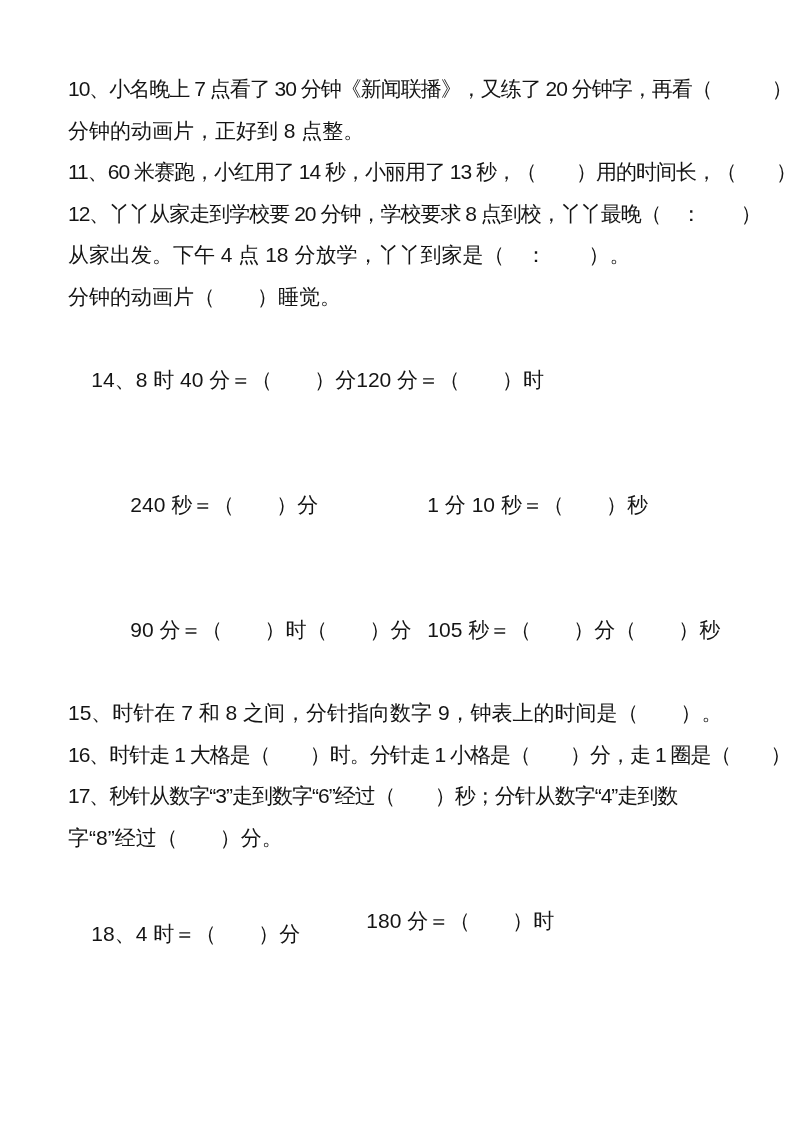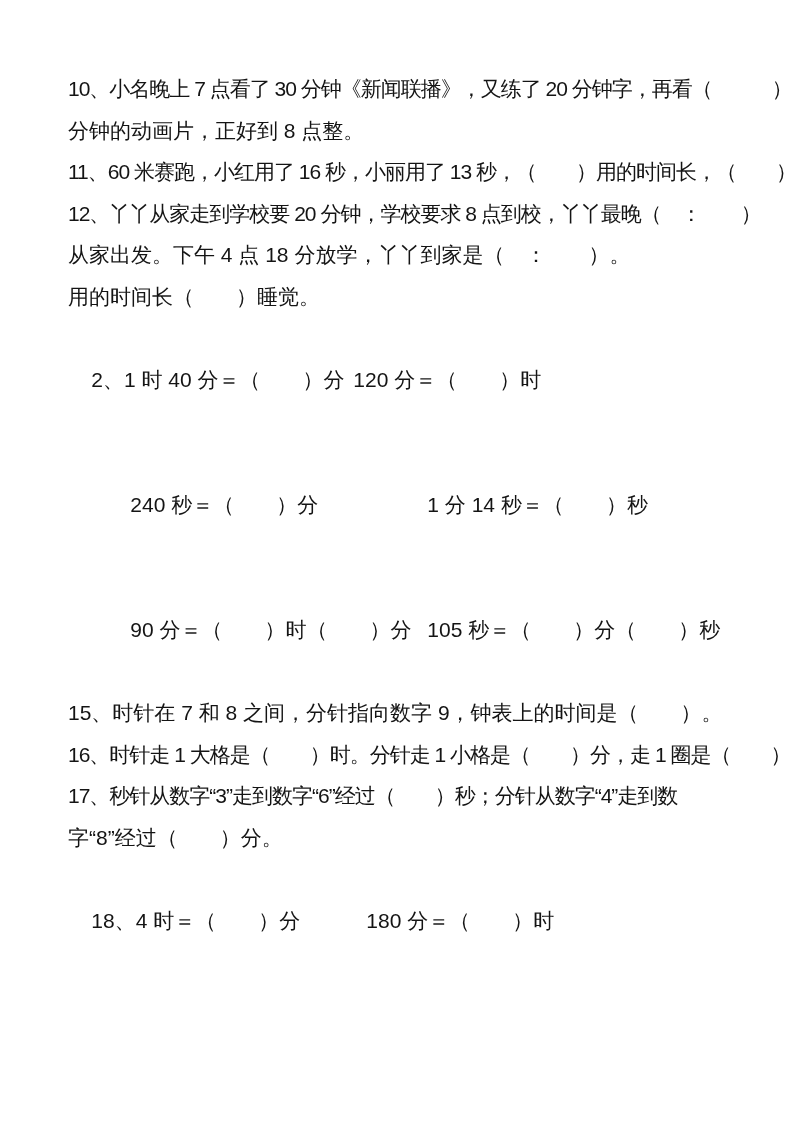--- a/index.html
+++ b/index.html
@@ -28,42 +28,42 @@
     letter-spacing: -1px;
   }
   .eqL {
     display: inline-block;
     white-space: pre;
     vertical-align: top;
   }
   .ind14 { padding-left: 39px; }
   .w262 { min-width: 262px; }
   .w297 { min-width: 297px; }
-  .w275 { min-width: 275px; }
+  .w275 { min-width: 275px; margin-top: 13px; }
 </style>
 </head>
 <body>
 
 <div class="page">
 
   <div class="line tight">10、小名晚上 7 点看了 30 分钟《新闻联播》，又练了 20 分钟字，再看（　　　）</div>
   <div class="line">分钟的动画片，正好到 8 点整。</div>
 
-  <div class="line tight">11、60 米赛跑，小红用了 16 秒，小丽用了 13 秒，（　　）用的时间长，（　　）</div>
+  <div class="line tight">11、60 米赛跑，小红用了 14 秒，小丽用了 13 秒，（　　）用的时间长，（　　）</div>
 
   <div class="line tight">12、丫丫从家走到学校要 20 分钟，学校要求 8 点到校，丫丫最晚（　：　　）</div>
   <div class="line">从家出发。下午 4 点 18 分放学，丫丫到家是（　：　　）。</div>
 
-  <div class="line">用的时间长（　　）睡觉。</div>
+  <div class="line">分钟的动画片（　　）睡觉。</div>
 
   <div class="line">
-    <span class="eqL w262">2、1 时 40 分＝（　　）分</span><span>120 分＝（　　）时</span>
+    <span class="eqL w262">14、8 时 40 分＝（　　）分</span><span>120 分＝（　　）时</span>
   </div>
   <div class="line ind14">
-    <span class="eqL w297">240 秒＝（　　）分</span><span>1 分 14 秒＝（　　）秒</span>
+    <span class="eqL w297">240 秒＝（　　）分</span><span>1 分 10 秒＝（　　）秒</span>
   </div>
   <div class="line ind14">
     <span class="eqL w297">90 分＝（　　）时（　　）分</span><span>105 秒＝（　　）分（　　）秒</span>
   </div>
 
   <div class="line">15、时针在 7 和 8 之间，分针指向数字 9，钟表上的时间是（　　）。</div>
 
   <div class="line tight">16、时针走 1 大格是（　　）时。分针走 1 小格是（　　）分，走 1 圈是（　　）</div>
 
   <div class="line tight">17、秒针从数字“3”走到数字“6”经过（　　）秒；分针从数字“4”走到数</div>

